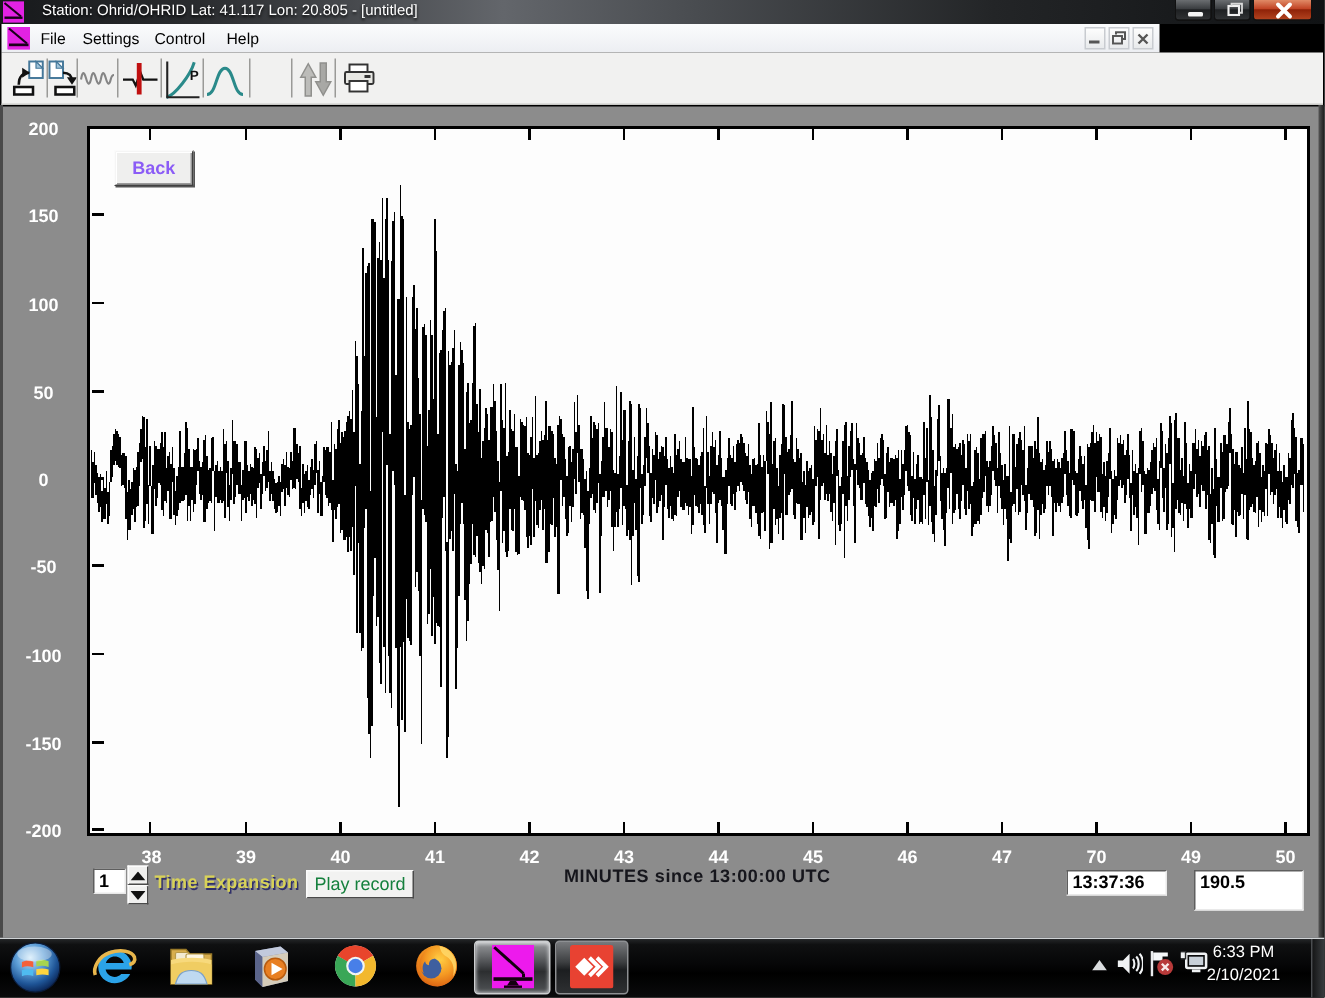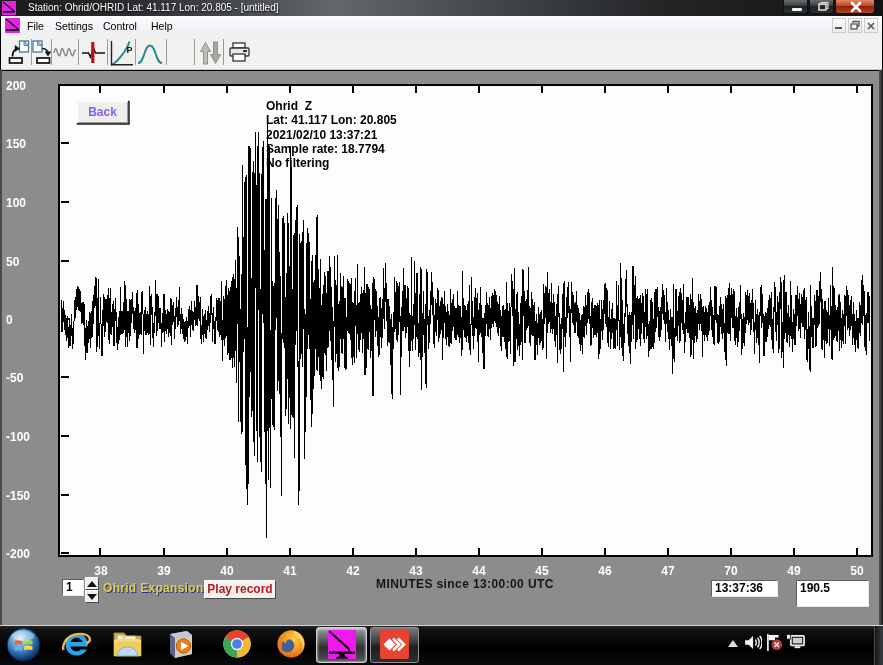--- a/index.html
+++ b/index.html
@@ -10,41 +10,41 @@
   background:linear-gradient(90deg,#17191b 0%,#2a2c2f 15%,#63666b 38%,#4a4d51 52%,#232527 75%,#101214 100%);
   color:#fff; font-size:11px; }
 #titlebar .ttxt { position:absolute; left:28px; top:2px; font-size:10px; text-shadow:0 1px 2px #000; }
 .appicon { position:absolute; background:#e322e3; }
 
 #wbtns { position:absolute; right:8px; top:0; height:14px; display:flex; }
 .wbtn { width:25px; height:14px; border:1px solid #111; border-top:none; border-radius:0 0 3px 3px;
   background:linear-gradient(#6a6d70,#3a3d40 45%,#1e2022 50%,#303234); position:relative; margin-left:1px; }
 .wbtn.close { width:40px; background:linear-gradient(#e08a66,#c14324 45%,#8f2208 50%,#b2431f); }
 
-#menubar { position:absolute; left:1px; top:16px; width:881px; height:19px;
+#menubar { position:absolute; left:1px; top:16px; width:772px; height:19px;
   background:linear-gradient(#fbfcfd,#eceef2); color:#000; font-size:10.5px; }
 #menubar .mi { position:absolute; top:4px; }
 .mdibtn { position:absolute; top:2px; width:14px; height:15px; border:1px solid #c8cbd0; background:linear-gradient(#fdfdfd,#e8eaec); color:#444; text-align:center; }
 
 #toolbar { position:absolute; left:1px; top:35px; width:881px; height:35px;
   background:#f1f1f0; border-bottom:1px solid #c9c9c6; }
 .tsep { position:absolute; top:4px; width:1px; height:26px; background:#9a9a97; }
 
 #chart { position:absolute; left:0; top:71px; width:883px; height:554px; background:#8c8c8c; }
-.ylab { position:absolute; width:46px; text-align:left; font-size:12px; font-weight:bold; color:#fff; }
+.ylab { position:absolute; width:46px; text-align:center; font-size:12px; font-weight:bold; color:#fff; }
 .xlab { position:absolute; width:30px; text-align:center; font-size:12px; font-weight:bold; color:#fff; }
 #backbtn { position:absolute; left:76px; top:29px; width:53px; height:24px;
   background:#efefee; border:1px solid; border-color:#fbfbfb #404040 #404040 #fbfbfb;
   box-shadow:inset 1px 1px 0 #fff, inset -1px -1px 0 #9a9a9a, 1px 1px 0 #555;
   font-size:12px; font-weight:bold; text-align:center; line-height:22px; color:#8b5cf6; }
 #info { position:absolute; left:266px; top:28px; font-size:12px; font-weight:bold; color:#000; line-height:14.3px; white-space:pre; }
 .fld { position:absolute; background:#fff; border:1px solid; border-color:#5e5e5e #e9e9e9 #e9e9e9 #5e5e5e; font-size:12px; font-weight:bold; color:#000; padding-left:3px; }
 #playbtn { position:absolute; left:204px; top:509px; width:72px; height:19px;
   background:#f2f2f1; border:1px solid; border-color:#fbfbfb #4a4a4a #4a4a4a #fbfbfb;
-  font-size:12px; font-weight:bold; text-align:center; line-height:17px; color:#b91c1c; }
+  font-size:12px; font-weight:normal; text-align:center; line-height:17px; color:#15803d; }
 #timeexp { position:absolute; left:103px; top:510px; font-size:12px; font-weight:bold; color:#d8d258;
   text-shadow:1px 1px 0 #30306a; letter-spacing:0.3px; }
 #minutes { position:absolute; left:376px; top:506px; font-size:12px; font-weight:bold; color:#16161c; letter-spacing:0.4px; }
 .spinbtn { position:absolute; left:85px; width:14px; height:13px; background:#f0f0ef; border:1px solid; border-color:#fcfcfc #4a4a4a #4a4a4a #fcfcfc; }
 .spinbtn svg { display:block; margin:3px auto 0; }
 
 #taskbar { position:absolute; left:0; top:625px; width:883px; height:40px;
   background:linear-gradient(#2a2c2e 0%,#0f1011 12%,#060607 45%,#000 60%,#0a0b0c 100%); }
 #taskbar::before { content:""; position:absolute; left:0; top:0; width:883px; height:1px; background:#cfd2d4; }
 #clock { position:absolute; right:14px; top:628px; width:80px; color:#fff; font-size:11px; text-align:center; line-height:15px; text-shadow:0 1px 1px #000; }
@@ -197,25 +197,20 @@
       <path d="M668 477v7" stroke="#000" stroke-width="1.6" fill="none"></path>
       <path d="M731 15v7" stroke="#000" stroke-width="1.6" fill="none"></path>
       <path d="M731 477v7" stroke="#000" stroke-width="1.6" fill="none"></path>
       <path d="M794 15v7" stroke="#000" stroke-width="1.6" fill="none"></path>
       <path d="M794 477v7" stroke="#000" stroke-width="1.6" fill="none"></path>
       <path d="M857 15v7" stroke="#000" stroke-width="1.6" fill="none"></path>
       <path d="M857 477v7" stroke="#000" stroke-width="1.6" fill="none"></path>
       </g>
     </svg>
     <div id="backbtn">Back</div>
-    <div id="info">Ohrid  Z
-Lat: 41.117 Lon: 20.805
-2021/02/10 13:37:21
-Sample rate: 18.7794
-No filtering</div>
     <div class="ylab" style="left:6px;top:8px;">200</div>
     <div class="ylab" style="left:6px;top:66px;">150</div>
     <div class="ylab" style="left:6px;top:125px;">100</div>
     <div class="ylab" style="left:6px;top:184px;">50</div>
     <div class="ylab" style="left:6px;top:242px;">0</div>
     <div class="ylab" style="left:6px;top:300px;">-50</div>
     <div class="ylab" style="left:6px;top:359px;">-100</div>
     <div class="ylab" style="left:6px;top:418px;">-150</div>
     <div class="ylab" style="left:6px;top:476px;">-200</div>
     <div class="xlab" style="left:86px;top:493px;">38</div>
@@ -235,21 +230,21 @@
     <div class="spinbtn" style="top:506px;">
         <svg width="10" height="6">
           <path d="M5 0 L10 6 H0 z" fill="#111"></path>
         </svg>
       </div>
     <div class="spinbtn" style="top:519px;">
         <svg width="10" height="6">
           <path d="M5 6 L10 0 H0 z" fill="#111"></path>
         </svg>
       </div>
-    <div id="timeexp">Ohrid Expansion</div>
+    <div id="timeexp">Time Expansion</div>
     <div id="playbtn">Play record</div>
     <div id="minutes">MINUTES since 13:00:00 UTC</div>
     <div class="fld" style="left:711px;top:509px;width:67px;height:17px;">13:37:36</div>
     <div class="fld" style="left:796px;top:509px;width:73px;height:27px;">190.5</div>
   </div>
 
   <div id="taskbar"></div>
   <div class="tbtn active" style="left:316px;width:51px;"></div>
   <div class="tbtn subtle" style="left:370px;width:49px;"></div>
 
@@ -352,17 +347,18 @@
   </svg>
 
   <svg style="position:absolute;left:787px;top:634px;" width="19" height="17" viewBox="0 0 20 18">
     <rect x="4" y="2" width="14" height="10" rx="1" fill="none" stroke="#f0f2f4" stroke-width="1.8"></rect>
     <rect x="6" y="4" width="10" height="6" fill="#c8d0d8"></rect>
     <rect x="8" y="13" width="6" height="2" fill="#f0f2f4"></rect>
     <rect x="0" y="0" width="4" height="6" fill="#2a2c2e"></rect>
     <rect x="0" y="1" width="3" height="4" fill="#f0f2f4"></rect>
   </svg>
 
+  <div id="clock">6:33 PM<br>2/10/2021</div>
   <div id="showdesk"></div>
   <div style="position:absolute;left:0;top:70px;width:2px;height:555px;background:#4a4a4a;"></div>
   <div style="position:absolute;left:879px;top:70px;width:4px;height:555px;background:linear-gradient(90deg,#555,#1a1a1a);"></div>
 
 </div>
 
 </body></html>

